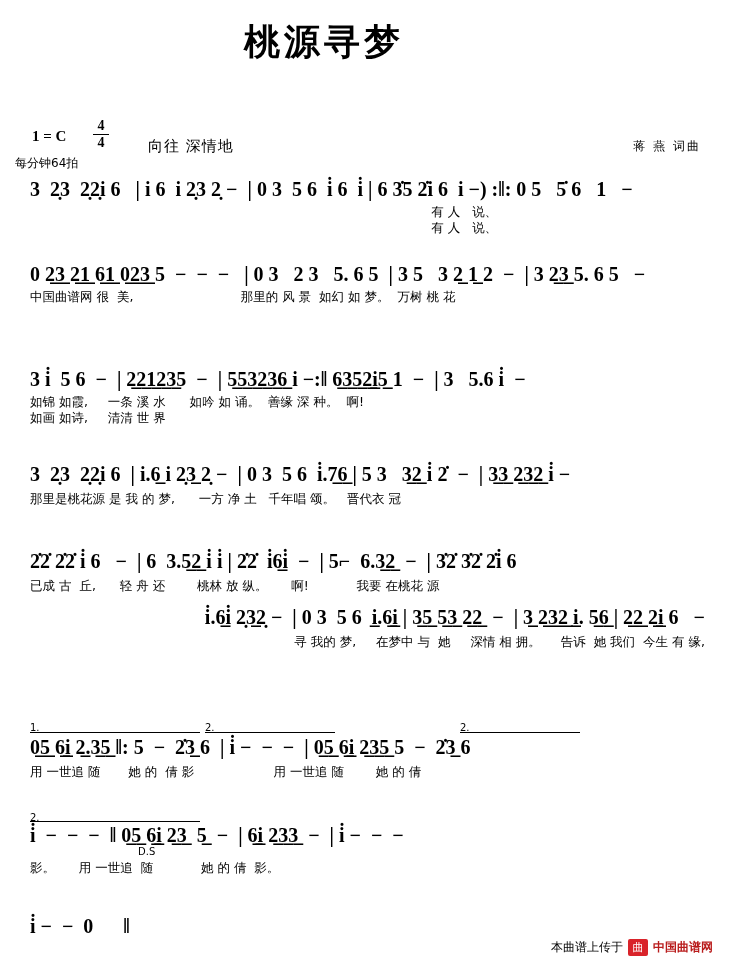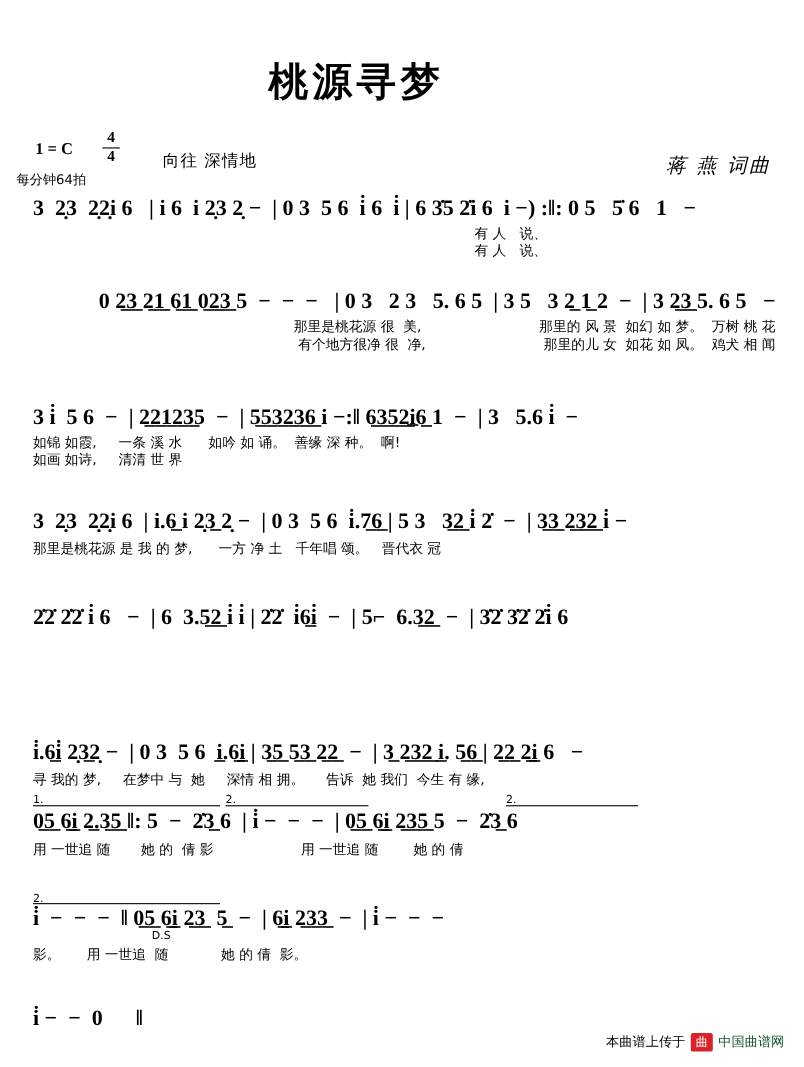--- a/index.html
+++ b/index.html
@@ -6,43 +6,42 @@
   body{
     width:731px;height:970px;position:relative;
     font-family:"Liberation Serif", serif;
     color:#000;
     overflow:hidden;
   }
   .title{
     position:absolute;top:18px;left:0;width:648px;text-align:center;
     font-size:36px;font-weight:bold;letter-spacing:4px;
     font-family:"DejaVu Sans", sans-serif;
-    margin-top:32px;
   }
   .meta-key{
     position:absolute;left:32px;top:128px;font-size:15px;font-weight:bold;
     font-family:Liberation Serif, serif;
   }
   .meta-time{
     position:absolute;left:93px;top:120px;font-size:14px;font-weight:bold;
     text-align:center;line-height:12px;
   }
   .meta-time .num{display:block;}
   .meta-time .bar{display:block;width:16px;height:1px;background:#000;margin:2px auto;}
   .meta-expr{
     position:absolute;left:148px;top:137px;font-size:15px;
     font-family:"DejaVu Sans", sans-serif;letter-spacing:1px;
   }
   .meta-tempo{
     position:absolute;left:15px;top:155px;font-size:12px;
     font-family:"DejaVu Sans", sans-serif;
   }
   .meta-author{
-    position:absolute;right:30px;top:138px;font-size:18px;
-    font-family:"DejaVu Sans", sans-serif;letter-spacing:2px;font-style:italic;
+    position:absolute;right:30px;top:138px;font-size:12px;
+    font-family:"DejaVu Sans", sans-serif;letter-spacing:2px;
   }
 
   
   .system{position:absolute;left:30px;width:675px;}
   .notes{
     font-family:"Liberation Serif", serif;
     font-size:20px;font-weight:bold;
     white-space:pre;
     letter-spacing:0px;
     line-height:22px;
@@ -58,21 +57,21 @@
   .footer{
     position:absolute;right:18px;bottom:14px;
     font-size:12px;font-family:"DejaVu Sans", sans-serif;
     display:flex;gap:5px;
   }
   .footer .logo{
     display:inline-block;width:20px;height:17px;background:#d9232a;
     color:#fff;font-size:11px;line-height:17px;text-align:center;border-radius:2px;
     font-family:"DejaVu Sans", sans-serif;
   }
-  .footer .site{color:#14532d;font-weight:normal;}
+  .footer .site{color:#b91c1c;font-weight:bold;}
 </style>
 </head>
 <body>
 
 <div class="title">桃源寻梦</div>
 
 <div class="meta-key">1 = C</div>
 
 <div class="meta-time">
   <span class="num">4</span>
@@ -83,42 +82,42 @@
 <div class="meta-expr">向往  深情地</div>
 <div class="meta-tempo">每分钟64拍</div>
 <div class="meta-author">蒋 燕  词曲</div>
 
 <div class="system" style="top:178px;">
   <div class="notes">3  2̣3  2̣2̣i 6   | i 6  i 2̣3 2̣ −  | 0 3  5 6  i̇ 6  i̇ | 6 3̇5 2̇i 6  i −) :‖: 0 5   5̇ 6   1   −</div>
   <div class="lyric" style="margin-top:4px;">                                                                                                     有 人   说、</div>
   <div class="lyric2">                                                                                                     有 人   说、</div>
 </div>
 
-<div class="system" style="top:263px;text-align:right;">
+<div class="system" style="top:263px;">
   <div class="notes">0 2̲3̲ 2̲1̲ 6̲1̲ 0̲2̲3̲ 5  −  −  −   | 0 3   2 3   5. 6 5  | 3 5   3 2̲ 1̲ 2  −  | 3 2̲3̲ 5. 6 5   −</div>
-  <div class="lyric" style="margin-top:4px;">那里是桃花源 很  美,                           那里的 风 景  如幻 如 梦。  万树 桃 花</div>
-  <div class="lyric2">有个地方很净 很  净,                           那里的儿 女  如花 如 凤。  鸡犬 相 闻</div>
+  <div class="lyric" style="margin-top:4px;">中国曲谱网 很  美,                           那里的 风 景  如幻 如 梦。  万树 桃 花</div>
 </div>
 
 <div class="system" style="top:368px;">
-  <div class="notes">3 i̇  5 6  −  | 2̲2̲1̲2̲3̲5  −  | 5̲5̲3̲2̲3̲6̲ i −:‖ 6̲3̲5̲2̲i̲6̲ 1  −  | 3   5.6 i̇  −</div>
+  <div class="notes">3 i̇  5 6  −  | 2̲2̲1̲2̲3̲5  −  | 5̲5̲3̲2̲3̲6̲ i −:‖ 6̲3̲5̲2̲i̲5̲ 1  −  | 3   5.6 i̇  −</div>
   <div class="lyric" style="margin-top:4px;">如锦 如霞,     一条 溪 水      如吟 如 诵。  善缘 深 种。  啊!</div>
   <div class="lyric2">如画 如诗,     清清 世 界</div>
 </div>
 
 <div class="system" style="top:463px;">
   <div class="notes">3  2̣3  2̣2̣i 6  | i.6̲ i 2̣3̲ 2̣ −  | 0 3  5 6  i̇.7̲6̲ | 5 3   3̲2̲ i̇ 2̇  −  | 3̲3̲ 2̲3̲2̲ i̇ −</div>
   <div class="lyric" style="margin-top:6px;">那里是桃花源 是 我 的 梦,      一方 净 土   千年唱 颂。   晋代衣 冠</div>
 </div>
 
 <div class="system" style="top:550px;">
   <div class="notes">2̇2̇ 2̇2̇ i̇ 6   −  | 6  3.5̲2̲ i̇ i̇ | 2̇2̇  i̇6̲i̇  −  | 5⌐  6.3̲2̲  −  | 3̇2̇ 3̇2̇ 2̇i̇ 6</div>
+  <div class="lyric" style="margin-top:6px;">已成 古  丘,      轻 舟 还        桃林 放 纵。      啊!            我要 在桃花 源</div>
 </div>
 
-<div class="system" style="top:673px;">
+<div class="system" style="top:606px;text-align:right;">
   <div class="notes">i̇.6̲i̇ 2̣3̲2̣ −  | 0 3  5 6  i̲.6̲i̲ | 3̲5̲ 5̲3̲ 2̲2̲  −  | 3̲ 2̲3̲2̲ i̲. 5̲6̲ | 2̲2̲ 2̲i̲ 6   −</div>
   <div class="lyric" style="margin-top:6px;">寻 我的 梦,     在梦中 与  她     深情 相 拥。     告诉  她 我们  今生 有 缘,</div>
 </div>
 
 <div class="system" style="top:722px;">
   <div style="position:relative;height:14px;">
     <span style="position:absolute;left:0;top:0;font-size:10px;font-family:'DejaVu Sans',sans-serif;">1.</span>
     <span style="position:absolute;left:0;top:10px;width:170px;border-top:1.5px solid #000;height:0;display:block;"></span>
     <span style="position:absolute;left:175px;top:0;font-size:10px;font-family:'DejaVu Sans',sans-serif;">2.</span>
     <span style="position:absolute;left:175px;top:10px;width:130px;border-top:1.5px solid #000;height:0;display:block;"></span>

